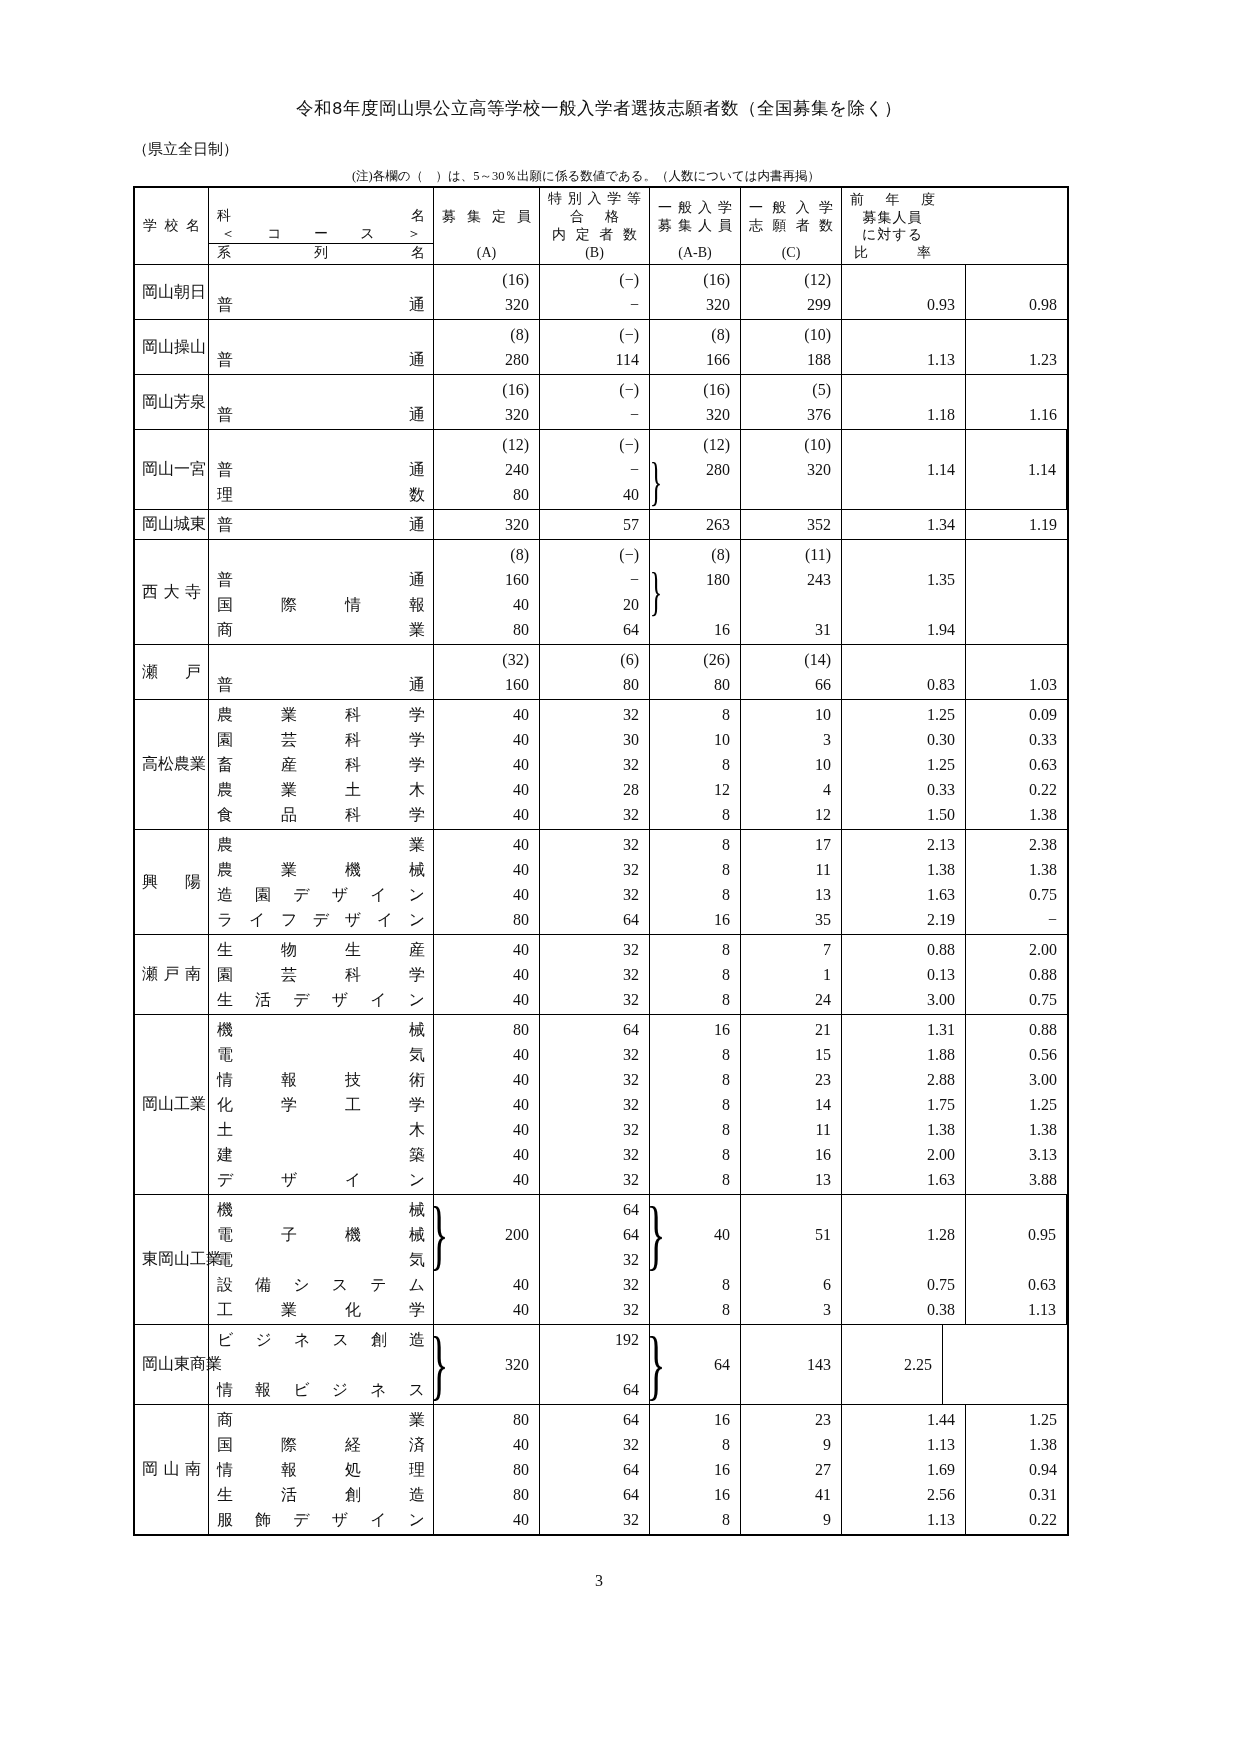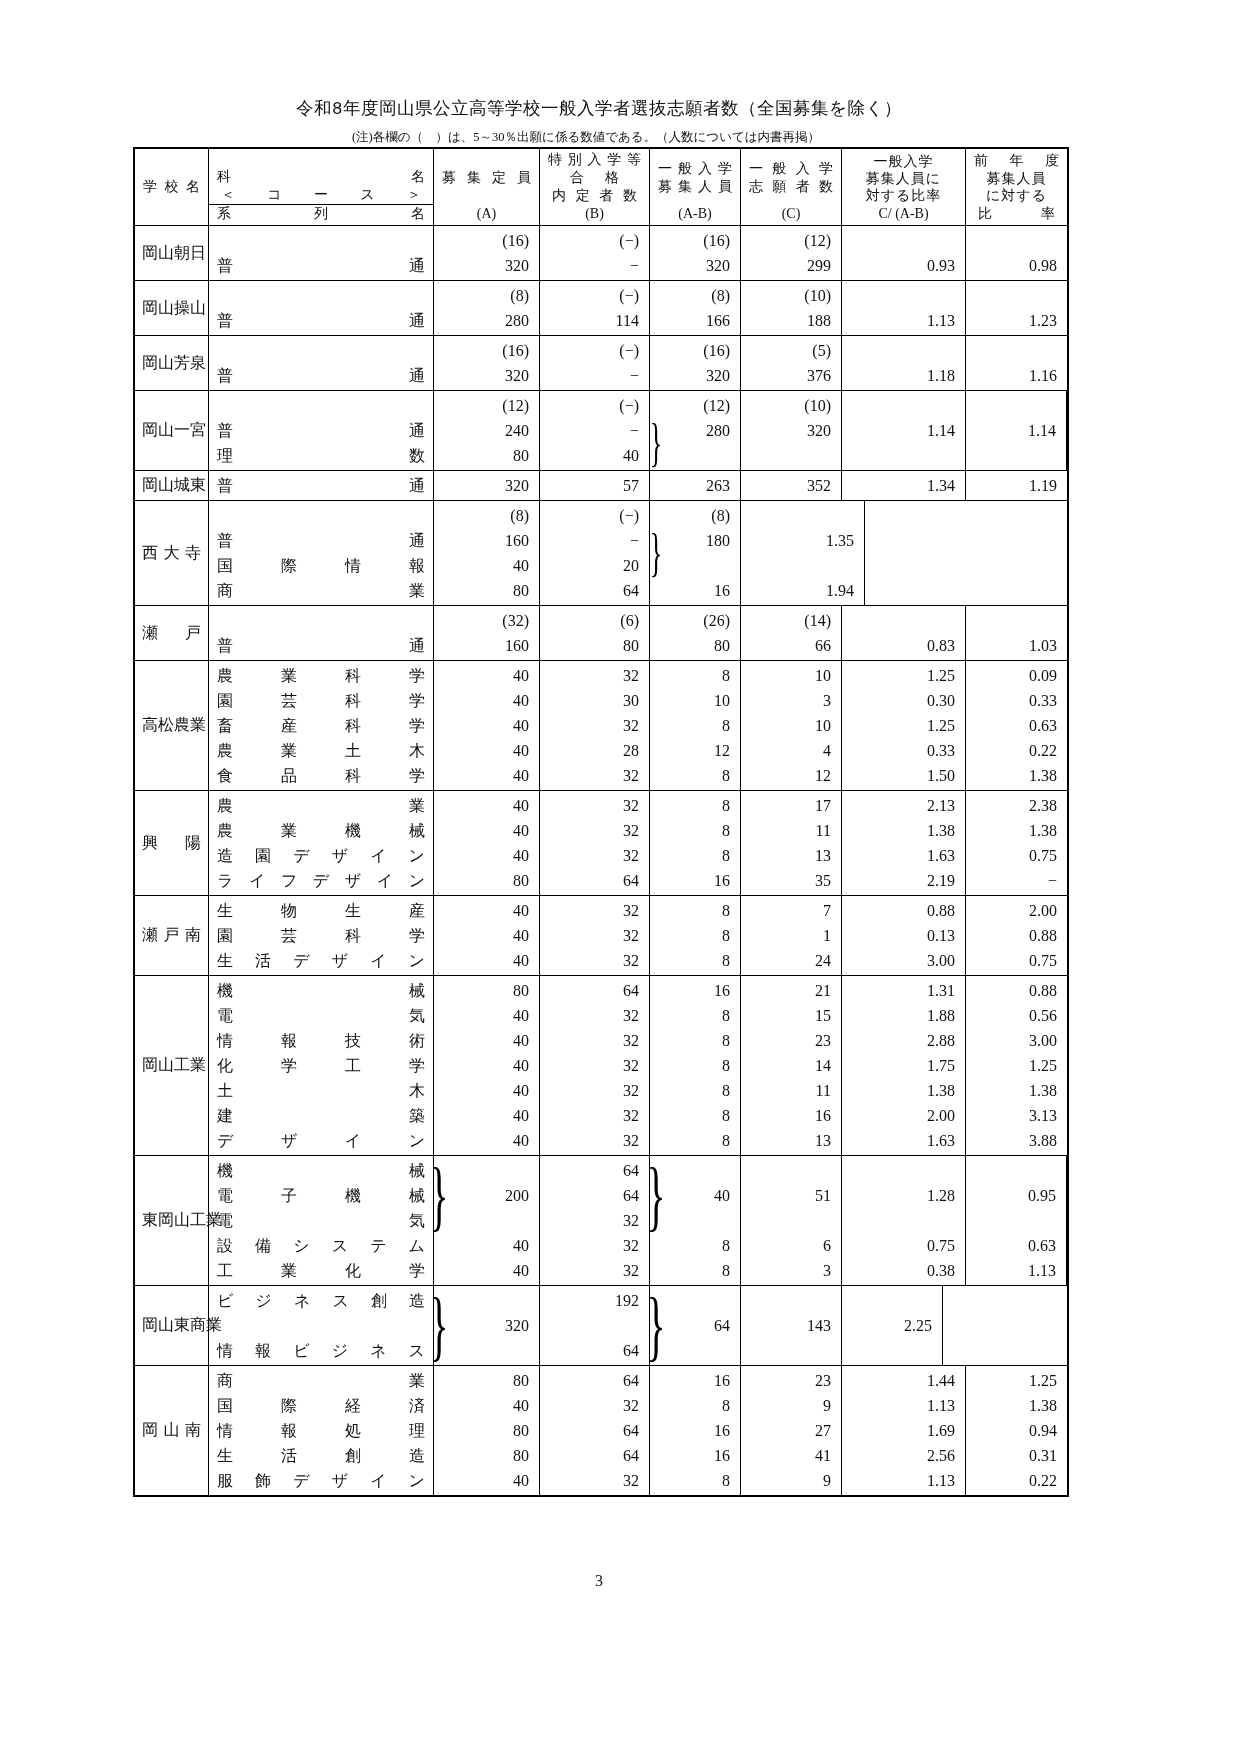--- a/index.html
+++ b/index.html
@@ -52,20 +52,21 @@
     font-family:"Liberation Serif","DejaVu Serif",serif;font-weight:400;color:#000;
     display:flex;align-items:center;justify-content:center;pointer-events:none;
   }
   .page-number{position:absolute;left:133px;width:932px;top:1572px;text-align:center;font-size:16px;}
 </style>
 </head>
 <body>
 
 <div class="content">
   <div class="doc-title">令和8年度岡山県公立高等学校一般入学者選抜志願者数（全国募集を除く）</div>
+  <div class="doc-subtitle">（県立全日制）</div>
   <div class="doc-note">(注)各欄の（　）は、5～30％出願に係る数値である。（人数については内書再掲）</div>
 
   <div class="tbl">
 
     <div class="thead">
       <div class="hcell w-name center-all">
         <div class="jchars pad-sm to-split">
             <span>学</span>
             <span>校</span>
             <span>名</span>
@@ -152,28 +153,20 @@
             </div>
           <div class="jchars pad-sm to-split">
               <span>志</span>
               <span>願</span>
               <span>者</span>
               <span>数</span>
             </div>
         </div>
         <div class="h-bot">(C)</div>
       </div>
-      <div class="hcell w-r1">
-        <div class="h-top">
-          <div class="h-line">一般入学</div>
-          <div class="h-line">募集人員に</div>
-          <div class="h-line">対する比率</div>
-        </div>
-        <div class="h-bot">C/ (A-B)</div>
-      </div>
       <div class="hcell w-r2">
         <div class="h-top">
           <div class="jchars pad-sm to-split">
               <span>前</span>
               <span>年</span>
               <span>度</span>
             </div>
           <div class="h-line">募集人員</div>
           <div class="h-line">に対する</div>
         </div>
@@ -447,20 +440,26 @@
             <div class="line num-line">(−)</div>
             <div class="line num-line">−</div>
             <div class="line num-line">20</div>
             <div class="line num-line">64</div>
           </div>
           <div class="cell w-ab">
             <div class="line num-line">(8)</div>
             <div class="line num-line">180</div>
             <div class="line num-line"></div>
             <div class="line num-line">16</div>
+          </div>
+          <div class="cell w-c">
+            <div class="line num-line">(11)</div>
+            <div class="line num-line">243</div>
+            <div class="line num-line"></div>
+            <div class="line num-line">31</div>
           </div>
           <div class="cell w-r1">
             <div class="line num-line"></div>
             <div class="line num-line">1.35</div>
             <div class="line num-line"></div>
             <div class="line num-line">1.94</div>
           </div>
           <span class="brace" style="top: 28px; height: 48px; font-size: 52px; line-height: 48px; left: 517px;">}</span>
         </div>
         <div class="block">

